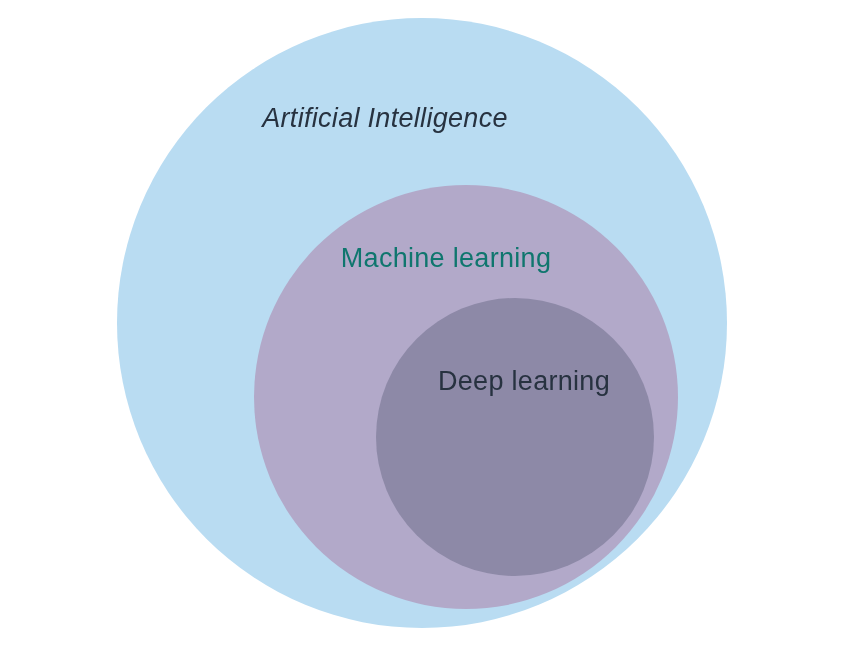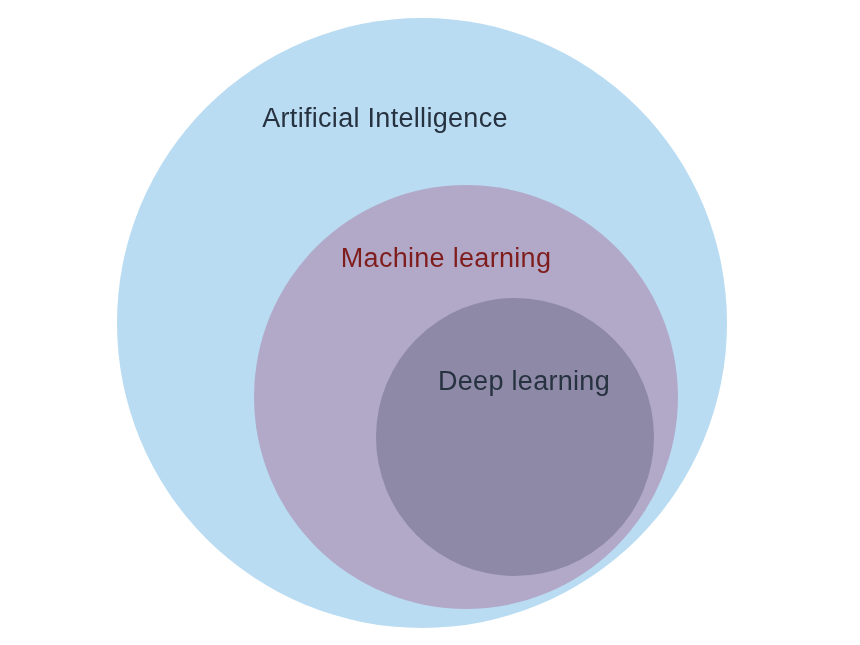--- a/index.html
+++ b/index.html
@@ -63,19 +63,19 @@
 <body>
 
 <div class="canvas">
 
   <div class="circle circle-ai" style="background-color: rgb(185, 220, 242);"></div>
 
   <div class="circle circle-ml" style="background-color: rgb(178, 169, 201);"></div>
 
   <div class="circle circle-dl" style="background-color: rgb(141, 137, 167);"></div>
 
-  <div class="circle-label label-ai" style="color: rgb(39, 50, 64);">Artificial Intelligence</div>
+  <div class="circle-label label-ai" style="color: rgb(39, 50, 64); font-style: italic;">Artificial Intelligence</div>
 
-  <div class="circle-label label-ml" style="color: #7f1d1d; text-align: right;">Machine learning</div>
+  <div class="circle-label label-ml" style="color: #0f766e; text-align: right;">Machine learning</div>
 
   <div class="circle-label label-dl" style="color: rgb(39, 50, 64);">Deep learning</div>
 
 </div>
 
 </body></html>

